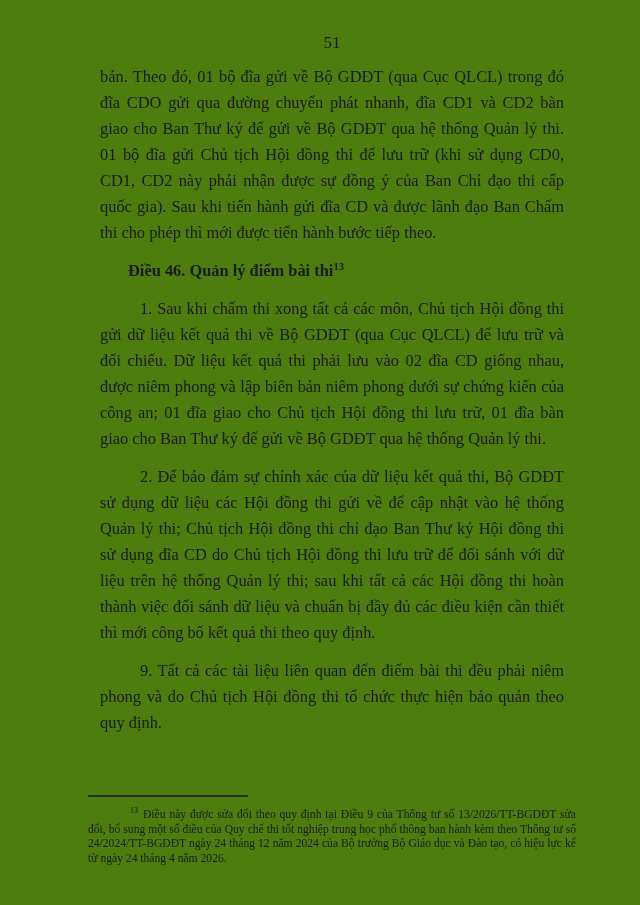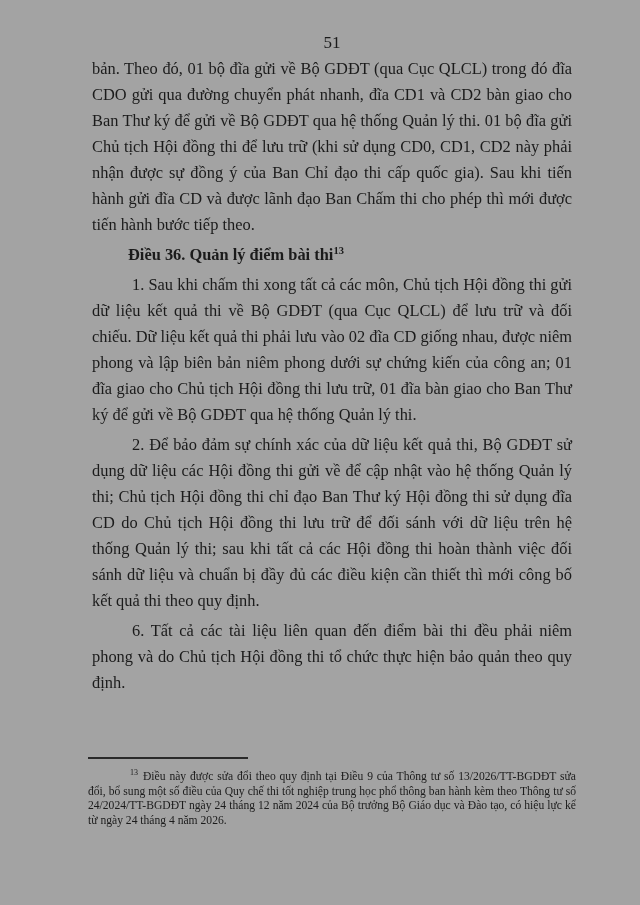--- a/index.html
+++ b/index.html
@@ -13,34 +13,34 @@
     overflow: hidden;
     color: #1b1b1b;
     font-family: "Liberation Serif", "DejaVu Serif", serif;
   }
   .page {
     position: relative;
     box-sizing: border-box;
     width: 640px;
     height: 905px;
     padding: 34px 64px 0 88px;
-    background: #a3a3a3;
+    background: #4d7c0f;
   }
   .page-number {
     text-align: center;
     font-size: 17px;
     line-height: 18px;
     margin-bottom: 1px;
   }
   .doc-body {
     font-size: 16.4px;
     line-height: 26px;
   }
   .para {
-    margin: 4px;
+    margin: 12px;
     text-align: justify;
     text-indent: 40px;
   }
   .para.continuation {
     text-indent: 0;
   }
   .heading {
     margin: 0;
     padding-left: 40px;
     font-weight: bold;
@@ -48,21 +48,21 @@
   }
   .heading sup {
     font-size: 10.5px;
     line-height: 0;
     font-weight: bold;
   }
   .footnote-area {
     position: absolute;
     left: 88px;
     right: 64px;
-    top: 757px;
+    top: 795px;
   }
   .footnote-rule {
     width: 160px;
     height: 0;
     border-top: 2px solid #2a2a2a;
     margin-bottom: 11px;
   }
   .footnote {
     margin: 0;
     font-size: 11.6px;
@@ -80,28 +80,28 @@
 <body>
 
 <div class="page">
 
   <div class="page-number">51</div>
 
   <div class="doc-body">
 
     <p class="para continuation">bản. Theo đó, 01 bộ đĩa gửi về Bộ GDĐT (qua Cục QLCL) trong đó đĩa CDO gửi qua đường chuyển phát nhanh, đĩa CD1 và CD2 bàn giao cho Ban Thư ký để gửi về Bộ GDĐT qua hệ thống Quản lý thi. 01 bộ đĩa gửi Chủ tịch Hội đồng thi để lưu trữ (khi sử dụng CD0, CD1, CD2 này phải nhận được sự đồng ý của Ban Chỉ đạo thi cấp quốc gia). Sau khi tiến hành gửi đĩa CD và được lãnh đạo Ban Chấm thi cho phép thì mới được tiến hành bước tiếp theo.</p>
 
-    <p class="heading"><span>Điều 36. Quản lý điểm bài thi</span><sup>13</sup></p>
+    <p class="heading"><span>Điều 46. Quản lý điểm bài thi</span><sup>13</sup></p>
 
     <p class="para">1. Sau khi chấm thi xong tất cả các môn, Chủ tịch Hội đồng thi gửi dữ liệu kết quả thi về Bộ GDĐT (qua Cục QLCL) để lưu trữ và đối chiếu. Dữ liệu kết quả thi phải lưu vào 02 đĩa CD giống nhau, được niêm phong và lập biên bản niêm phong dưới sự chứng kiến của công an; 01 đĩa giao cho Chủ tịch Hội đồng thi lưu trữ, 01 đĩa bàn giao cho Ban Thư ký để gửi về Bộ GDĐT qua hệ thống Quản lý thi.</p>
 
     <p class="para">2. Để bảo đảm sự chính xác của dữ liệu kết quả thi, Bộ GDĐT sử dụng dữ liệu các Hội đồng thi gửi về để cập nhật vào hệ thống Quản lý thi; Chủ tịch Hội đồng thi chỉ đạo Ban Thư ký Hội đồng thi sử dụng đĩa CD do Chủ tịch Hội đồng thi lưu trữ để đối sánh với dữ liệu trên hệ thống Quản lý thi; sau khi tất cả các Hội đồng thi hoàn thành việc đối sánh dữ liệu và chuẩn bị đầy đủ các điều kiện cần thiết thì mới công bố kết quả thi theo quy định.</p>
 
 
-    <p class="para">6. Tất cả các tài liệu liên quan đến điểm bài thi đều phải niêm phong và do Chủ tịch Hội đồng thi tổ chức thực hiện bảo quản theo quy định.</p>
+    <p class="para">9. Tất cả các tài liệu liên quan đến điểm bài thi đều phải niêm phong và do Chủ tịch Hội đồng thi tổ chức thực hiện bảo quản theo quy định.</p>
 
 
 
   </div>
 
   <div class="footnote-area">
     <div class="footnote-rule"></div>
     <p class="footnote"><sup class="fn-marker">13</sup><span>Điều này được sửa đổi theo quy định tại Điều 9 của Thông tư số 13/2026/TT-BGDĐT sửa đổi, bổ sung một số điều của Quy chế thi tốt nghiệp trung học phổ thông ban hành kèm theo Thông tư số 24/2024/TT-BGDĐT ngày 24 tháng 12 năm 2024 của Bộ trưởng Bộ Giáo dục và Đào tạo, có hiệu lực kể từ ngày 24 tháng 4 năm 2026.</span></p>
   </div>
 

